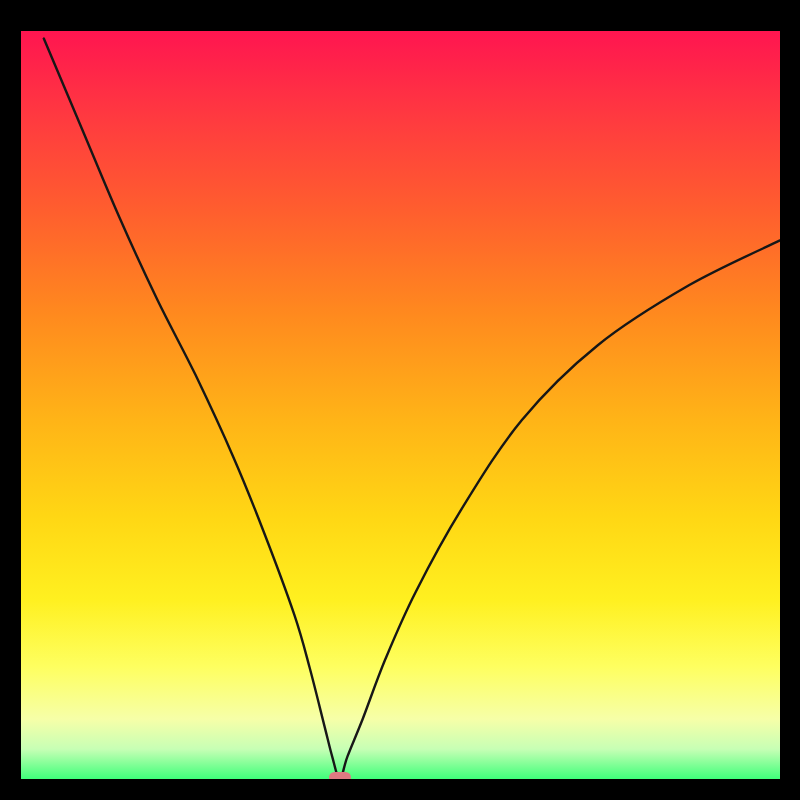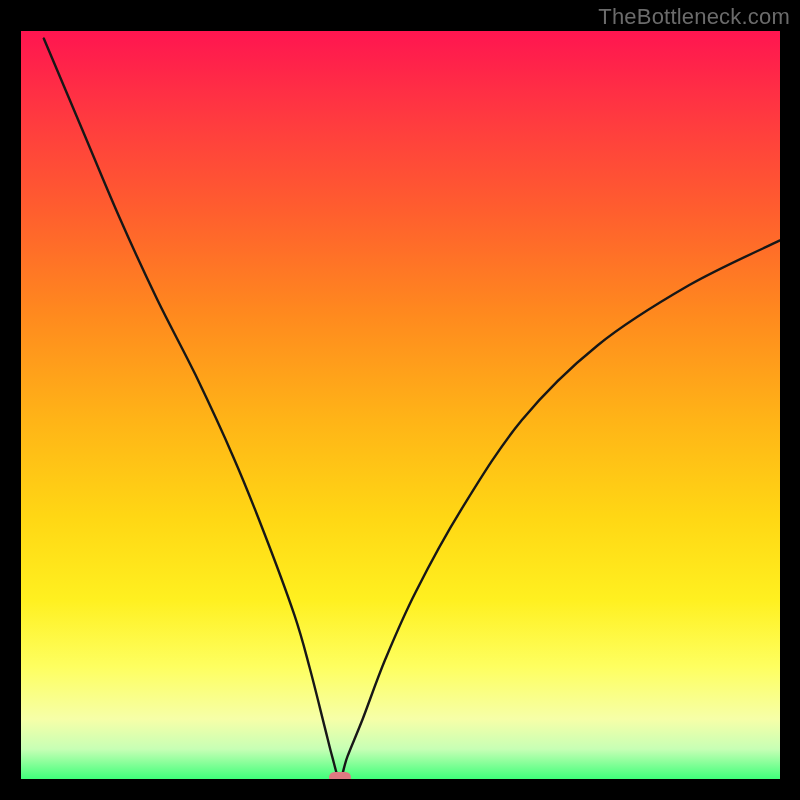--- a/index.html
+++ b/index.html
@@ -61,20 +61,19 @@
     height: 11px;
     border-radius: 6px;
     background: #df7a82;
     z-index: 6;
   }
 </style>
 </head>
 <body>
 
 <div class="frame">
-  <div class="watermark">TheBottleneck.com</div>
   <div class="plot-area">
     <svg class="curve" viewBox="0 0 759 748" preserveAspectRatio="none">
       <path d="M 22.8 7.5 C 29.1 22.4, 48.1 67.3, 60.7 97.2 C 73.4 127.2, 86.0 158.3, 98.7 187.0 C 111.3 215.7, 124.0 243.1, 136.6 269.3 C 149.3 295.5, 161.9 317.9, 174.6 344.1 C 187.2 370.3, 201.1 400.2, 212.5 426.4 C 223.9 452.5, 232.8 475.0, 242.9 501.2 C 253.0 527.3, 265.6 561.0, 273.2 583.4 C 280.8 605.9, 283.4 617.1, 288.4 635.8 C 293.5 654.5, 299.8 680.7, 303.6 695.6 C 307.4 710.6, 308.7 716.8, 311.2 725.6 C 313.7 734.3, 316.3 748.0, 318.8 748.0 C 321.3 748.0, 322.6 735.5, 326.4 725.6 C 330.2 715.6, 335.2 704.4, 341.6 688.2 C 347.9 672.0, 355.5 649.5, 364.3 628.3 C 373.2 607.1, 382.0 585.9, 394.7 561.0 C 407.3 536.1, 422.5 507.4, 440.2 478.7 C 457.9 450.0, 478.2 416.4, 500.9 389.0 C 523.7 361.5, 549.0 336.6, 576.8 314.2 C 604.7 291.7, 637.6 271.8, 667.9 254.3 C 698.3 236.9, 743.8 216.9, 759.0 209.4"></path>
     </svg>
     <div class="marker" style="left: 307.78px; top: 741px;"></div>
   </div>
 </div>
 
 </body></html>

